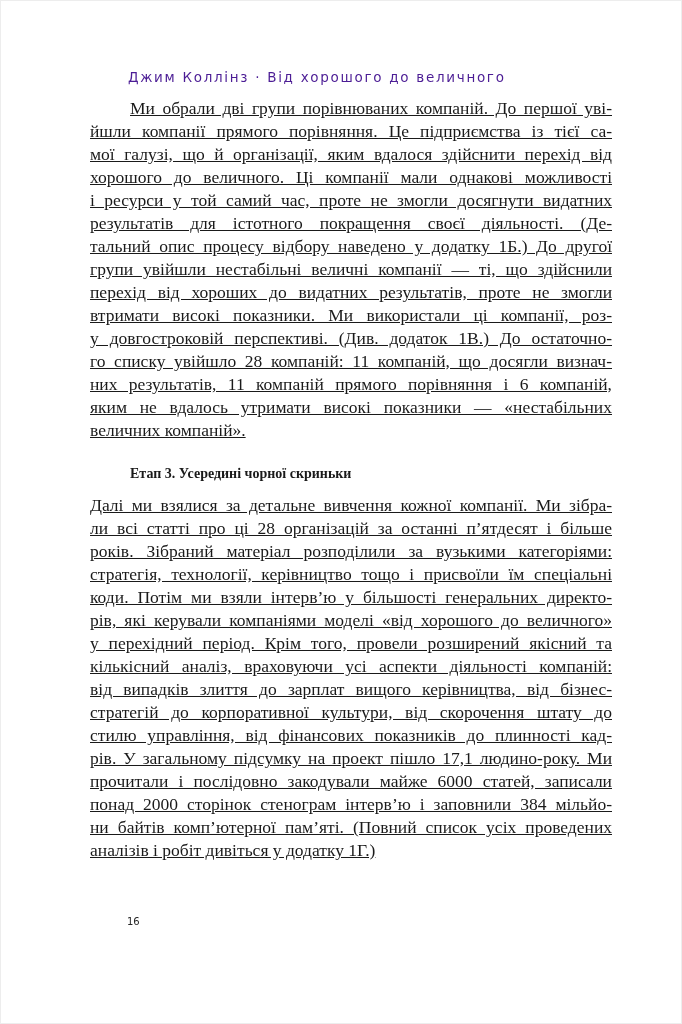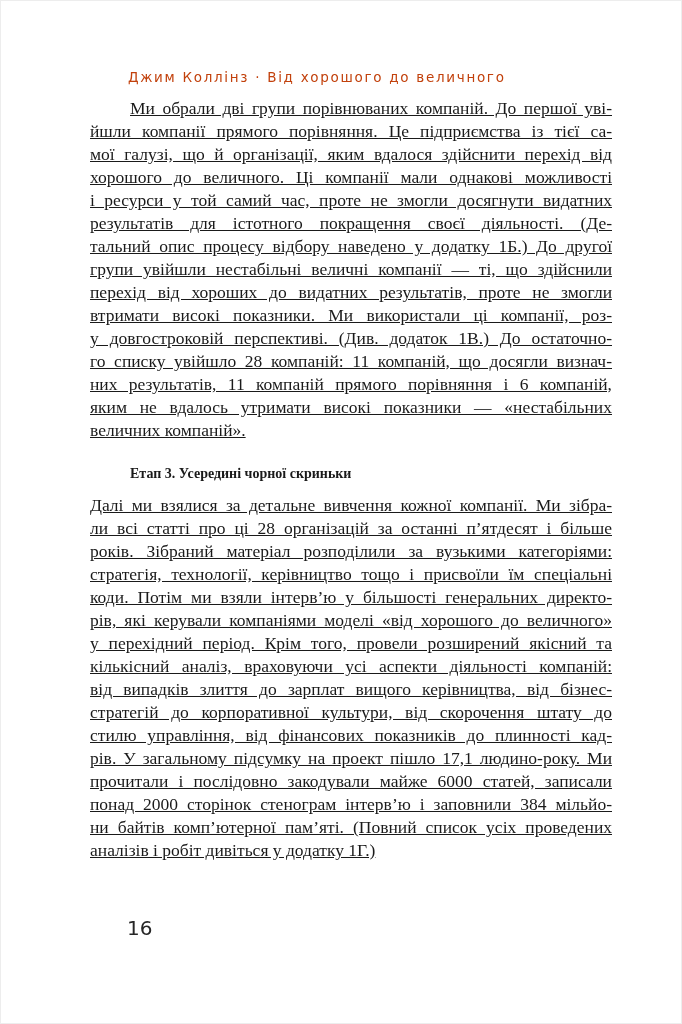--- a/index.html
+++ b/index.html
@@ -15,21 +15,21 @@
     box-shadow: inset 0 0 0 1px #ededed;
     overflow: hidden;
   }
   .running-header {
     position: absolute;
     left: 128px;
     top: 69px;
     font-family: "DejaVu Sans", sans-serif;
     font-size: 13.5px;
     letter-spacing: 1.7px;
-    color: #c2410c;
+    color: #4c1d95;
     white-space: nowrap;
   }
   .body-text {
     position: absolute;
     left: 90px;
     top: 97px;
     width: 522px;
     font-family: "Liberation Serif", "DejaVu Serif", serif;
     font-size: 17.5px;
     line-height: 23px;
@@ -52,21 +52,21 @@
     line-height: 23px;
     color: #1a1a1a;
     margin: 20px 0 9px 0;
     text-indent: 40px;
   }
   .page-number {
     position: absolute;
     left: 127px;
     top: 916px;
     font-family: "DejaVu Sans", sans-serif;
-    font-size: 20px;
+    font-size: 10px;
     color: #262626;
   }
 </style>
 </head>
 <body>
 
 <div class="page">
 
   <div class="running-header">Джим Коллінз · Від хорошого до величного</div>
 

